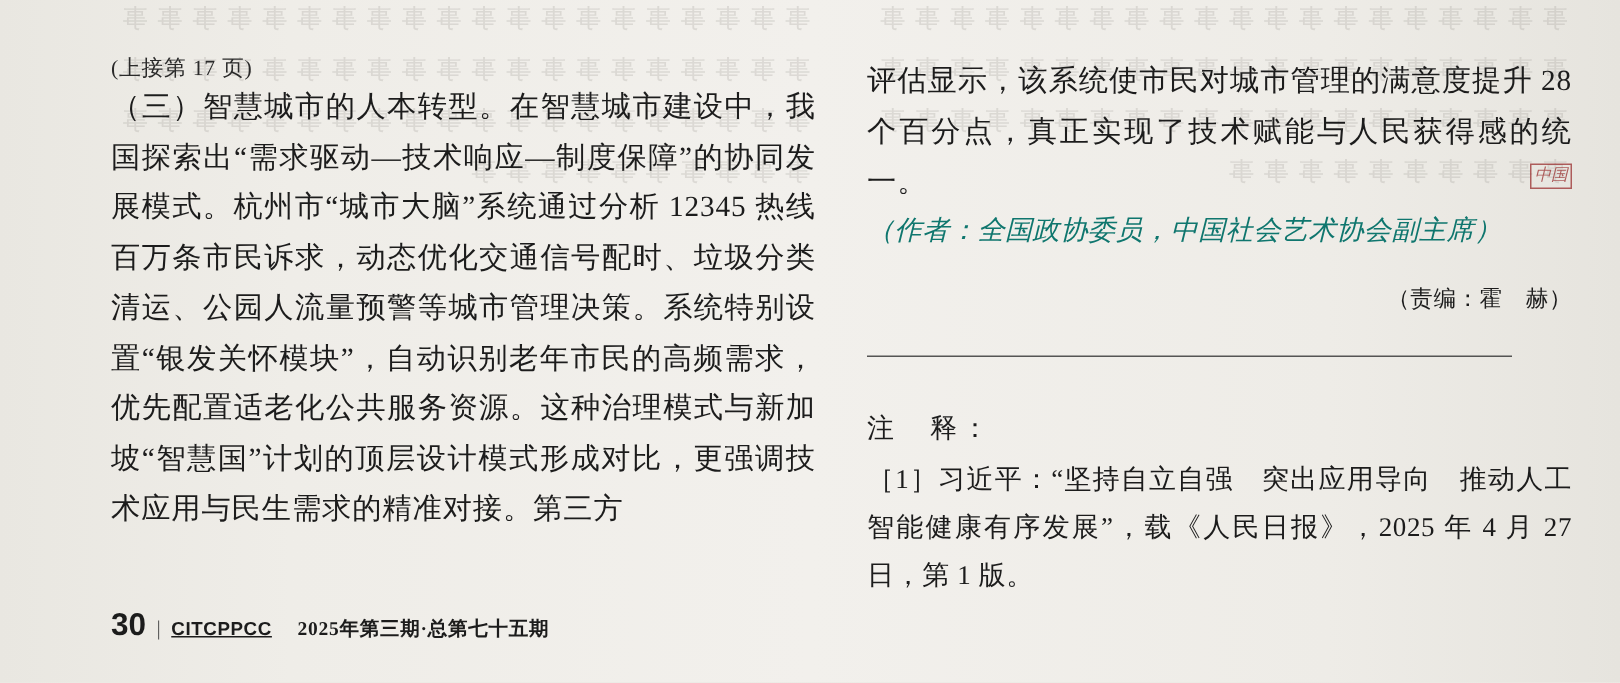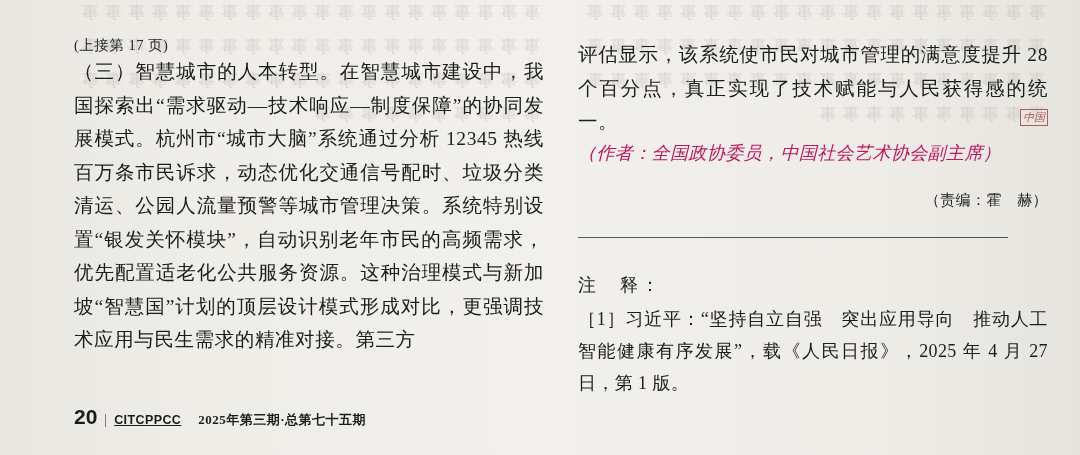--- a/index.html
+++ b/index.html
@@ -84,21 +84,21 @@
     padding: 2px 2px;
     vertical-align: 2px;
     margin-left: 4px;
     opacity: 0.75;
     font-style: italic;
   }
 
   .author-line {
     font-size: 18px;
     line-height: 32px;
-    color: #be185d;
+    color: #0f766e;
     margin-top: 10px;
     letter-spacing: 0.4px;
     font-style: italic;
   }
 
   .editor-line {
     font-size: 15px;
     line-height: 30px;
     color: #1c1c1c;
     text-align: right;
@@ -183,17 +183,17 @@
   <div class="author-line">（作者：全国政协委员，中国社会艺术协会副主席）</div>
   <div class="editor-line">（责编：霍　赫）</div>
 
   <div class="rule"></div>
 
   <div class="notes-title">注　释：</div>
   <div class="note-item">［1］习近平：“坚持自立自强　突出应用导向　推动人工智能健康有序发展”，载《人民日报》，2025 年 4 月 27 日，第 1 版。</div>
 </div>
 
 <div class="footer">
-  <span class="pgnum">20</span>
+  <span class="pgnum">30</span>
   <span class="sep">|</span>
   <span class="mag">CITCPPCC</span>
   <span class="issue">2025年第三期·总第七十五期</span>
 </div>
 
 </body></html>

